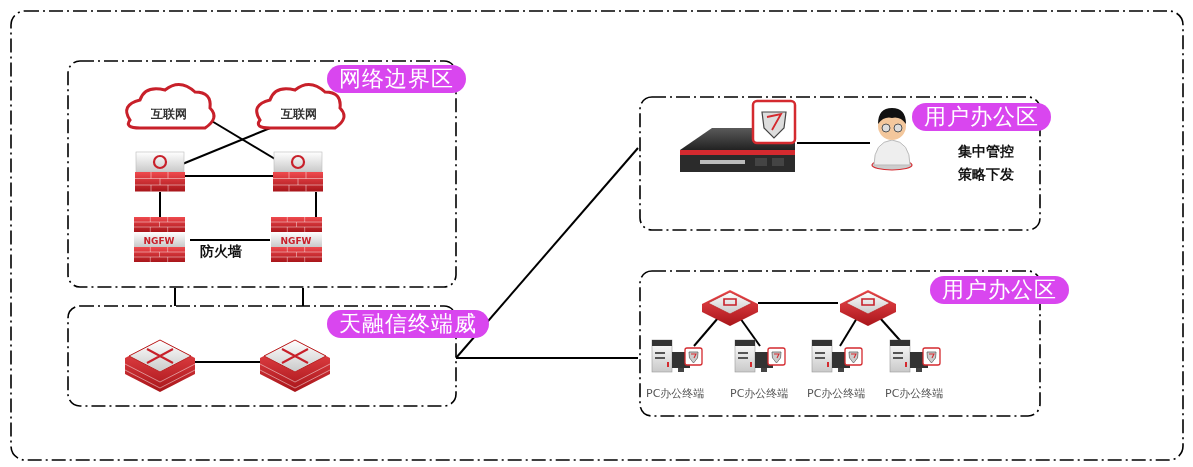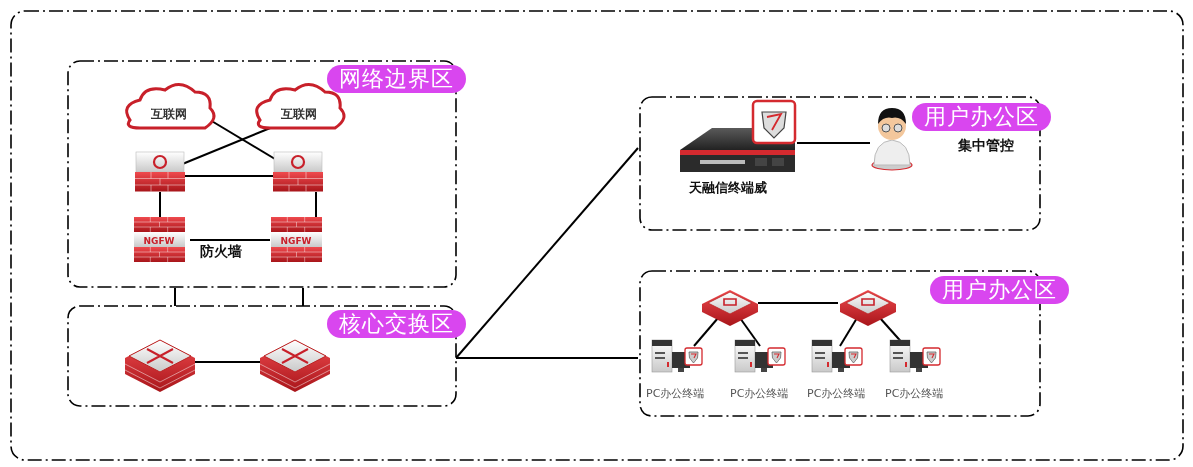--- a/index.html
+++ b/index.html
@@ -153,33 +153,33 @@
   <use href="#access-switch" transform="translate(702,288)"></use>
   <use href="#access-switch" transform="translate(840,288)"></use>
 
   <use href="#pc-icon" transform="translate(652,340)"></use>
   <use href="#pc-icon" transform="translate(735,340)"></use>
   <use href="#pc-icon" transform="translate(812,340)"></use>
   <use href="#pc-icon" transform="translate(890,340)"></use>
 </svg>
 
 <div class="zone-label" style="left:327px; top:65px;">网络边界区</div>
-<div class="zone-label" style="left:327px; top:310px;">核心交换区</div>
+<div class="zone-label" style="left:327px; top:310px;">天融信终端威</div>
 <div class="zone-label" style="left:912px; top:103px;">用户办公区</div>
 <div class="zone-label" style="left:930px; top:276px;">用户办公区</div>
 
 <div class="cloud-text" style="left:151px; top:106px;">互联网</div>
 <div class="cloud-text" style="left:281px; top:106px;">互联网</div>
 
 <div class="node-label" style="left:200px; top:242px; font-size:14px;text-align:center;">防火墙</div>
 
 <div class="node-label" style="left:668px; top:178px; width:120px;">
-  <div>天融信终端威</div>
 </div>
 
-<div class="func-list" style="left:936px; top:134px; width:100px;">
+<div class="func-list" style="left:936px; top:140px; width:100px;">
   <div>集中管控</div>
+  <div>策略下发</div>
 </div>
 
 <div class="pc-label" style="left:646px; top:386px;">PC办公终端</div>
 <div class="pc-label" style="left:730px; top:386px;">PC办公终端</div>
 <div class="pc-label" style="left:807px; top:386px;">PC办公终端</div>
 <div class="pc-label" style="left:885px; top:386px;">PC办公终端</div>
 
 </body></html>

